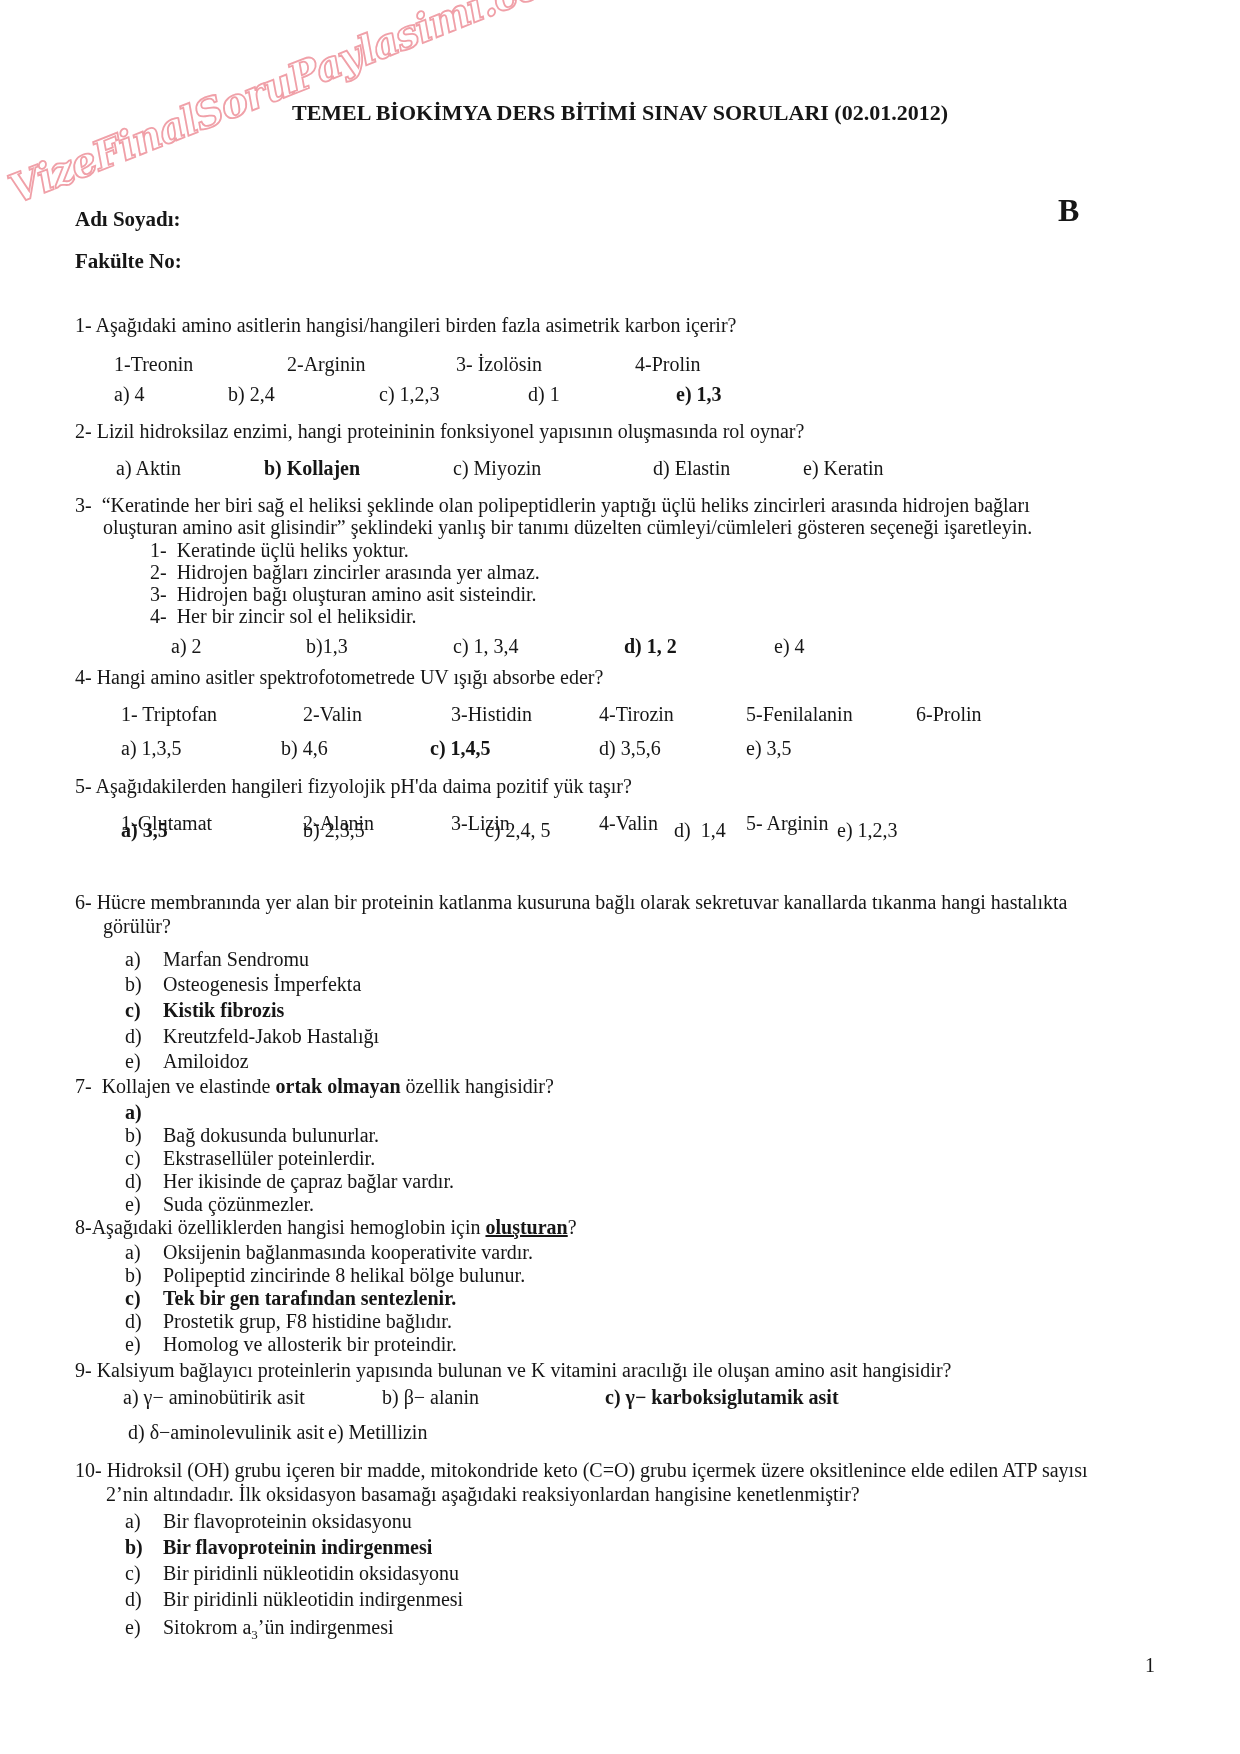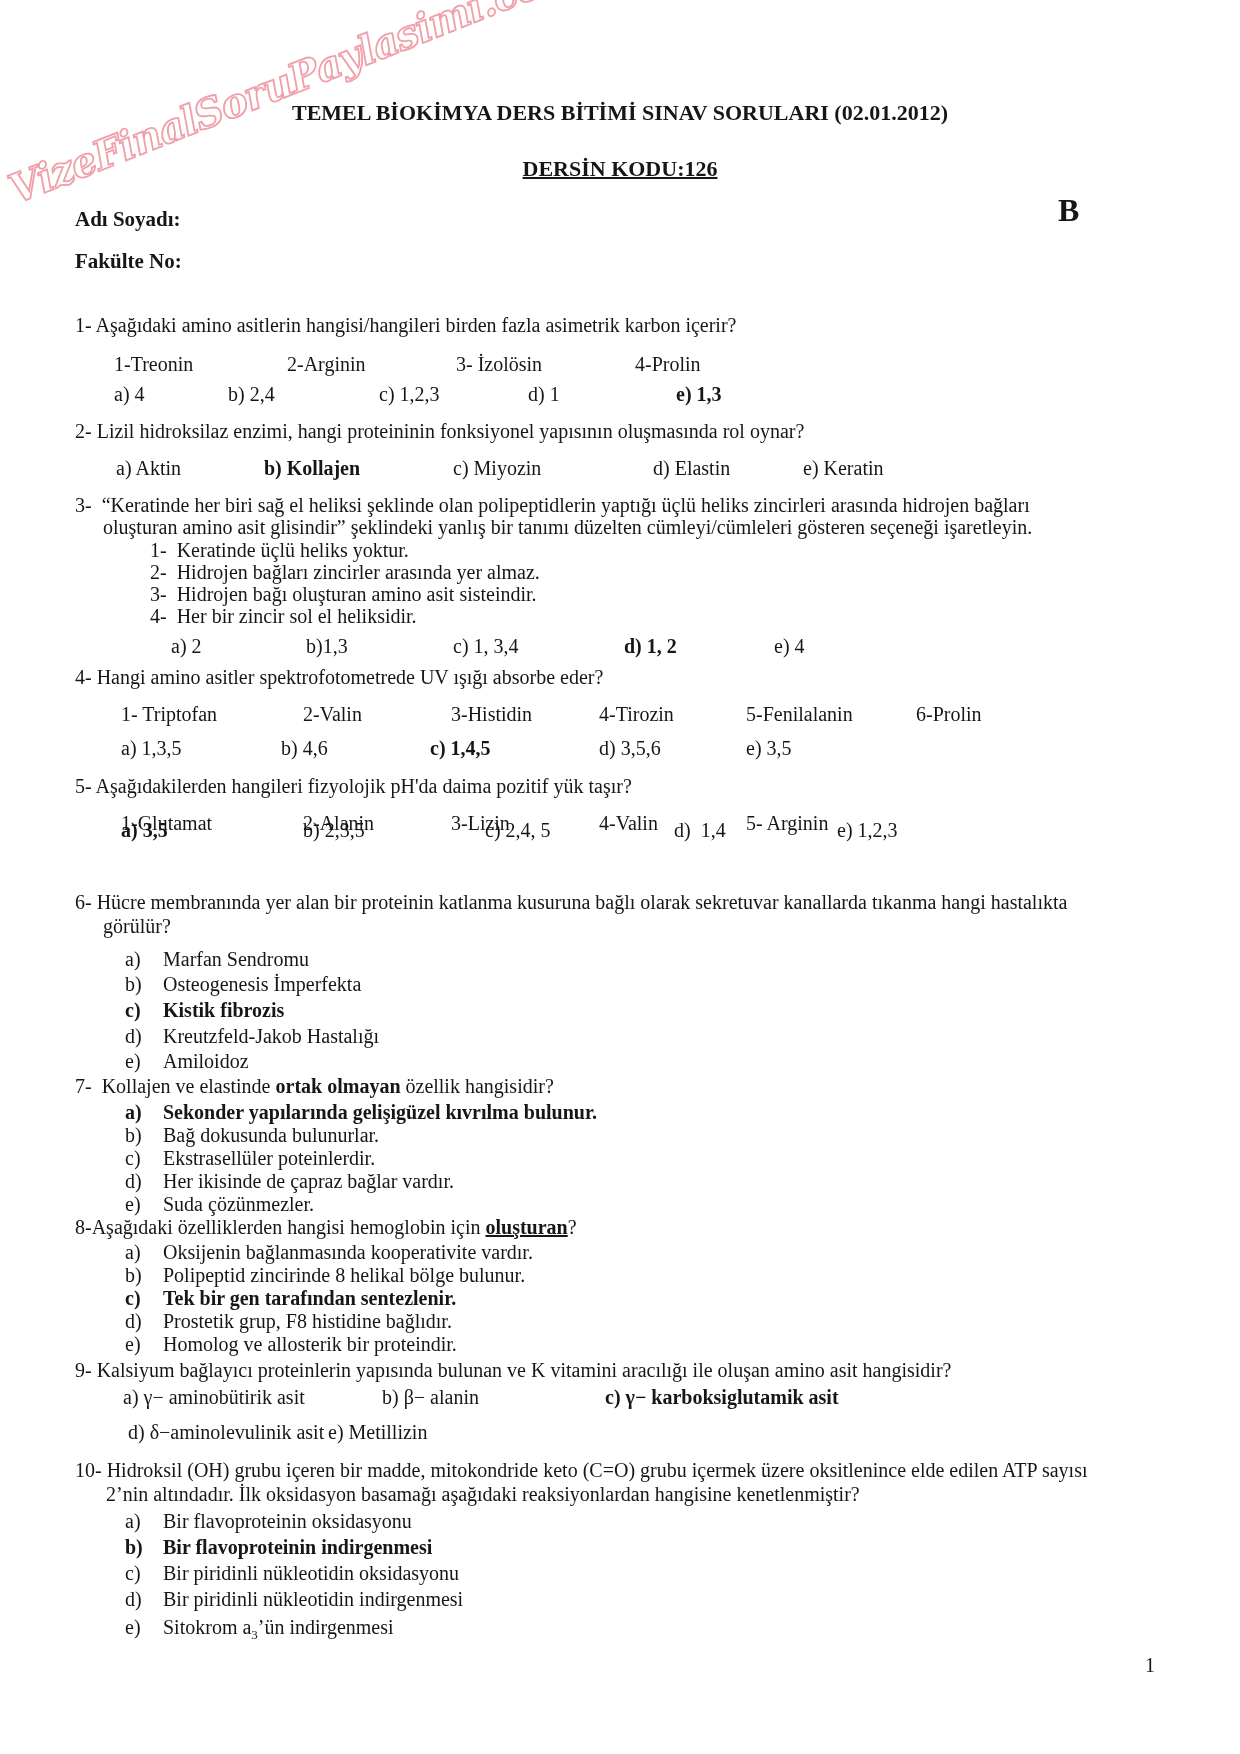--- a/index.html
+++ b/index.html
@@ -34,21 +34,20 @@
 </head>
 <body>
 
 <div id="page">
 
   <svg id="watermark" width="560" height="240" viewBox="0 0 560 240">
     <text x="16" y="204" transform="rotate(-21.6 16 204)" font-family="DejaVu Serif, serif" font-style="italic" font-weight="bold" font-size="40" letter-spacing="-1" fill="#ffffff" stroke="#f0a0a8" stroke-width="1.8">VizeFinalSoruPaylasimi.com</text>
   </svg>
 
   <div class="title-line" style="top:100px">TEMEL BİOKİMYA DERS BİTİMİ SINAV SORULARI (02.01.2012)</div>
-  <div class="title-line title-underline" style="top:156px"><span>DERSİN KODU:126</span></div>
 
   <div class="abs field-label" style="left:75px; top:207px">Adı Soyadı:</div>
   <div class="abs booklet" style="left:1058px; top:192px">B</div>
   <div class="abs field-label" style="left:75px; top:249px">Fakülte No:</div>
 
   <div id="questions">
       <div class="line" style="top: 314px;">
         <span class="cell" style="left: 75px;"><span>1- Aşağıdaki amino asitlerin hangisi/hangileri birden fazla asimetrik karbon içerir?</span></span>
       </div>
       <div class="line" style="top: 353px;">
@@ -158,21 +157,20 @@
       </div>
       <div class="line" style="top: 1050px;">
         <span class="cell" style="left: 125px;"><span>e)</span></span>
         <span class="cell" style="left: 163px;"><span>Amiloidoz</span></span>
       </div>
       <div class="line" style="top: 1075px;">
         <span class="cell" style="left: 75px;"><span>7-  Kollajen ve elastinde </span><span class="b">ortak olmayan</span><span> özellik hangisidir?</span></span>
       </div>
       <div class="line" style="top: 1101px;">
         <span class="cell" style="left: 125px;"><span class="b">a)</span></span>
-        <span class="cell" style="left: 163px;"><span class="b">Sekonder yapılarında gelişigüzel kıvrılma bulunur.</span></span>
       </div>
       <div class="line" style="top: 1124px;">
         <span class="cell" style="left: 125px;"><span>b)</span></span>
         <span class="cell" style="left: 163px;"><span>Bağ dokusunda bulunurlar.</span></span>
       </div>
       <div class="line" style="top: 1147px;">
         <span class="cell" style="left: 125px;"><span>c)</span></span>
         <span class="cell" style="left: 163px;"><span>Ekstrasellüler poteinlerdir.</span></span>
       </div>
       <div class="line" style="top: 1170px;">

